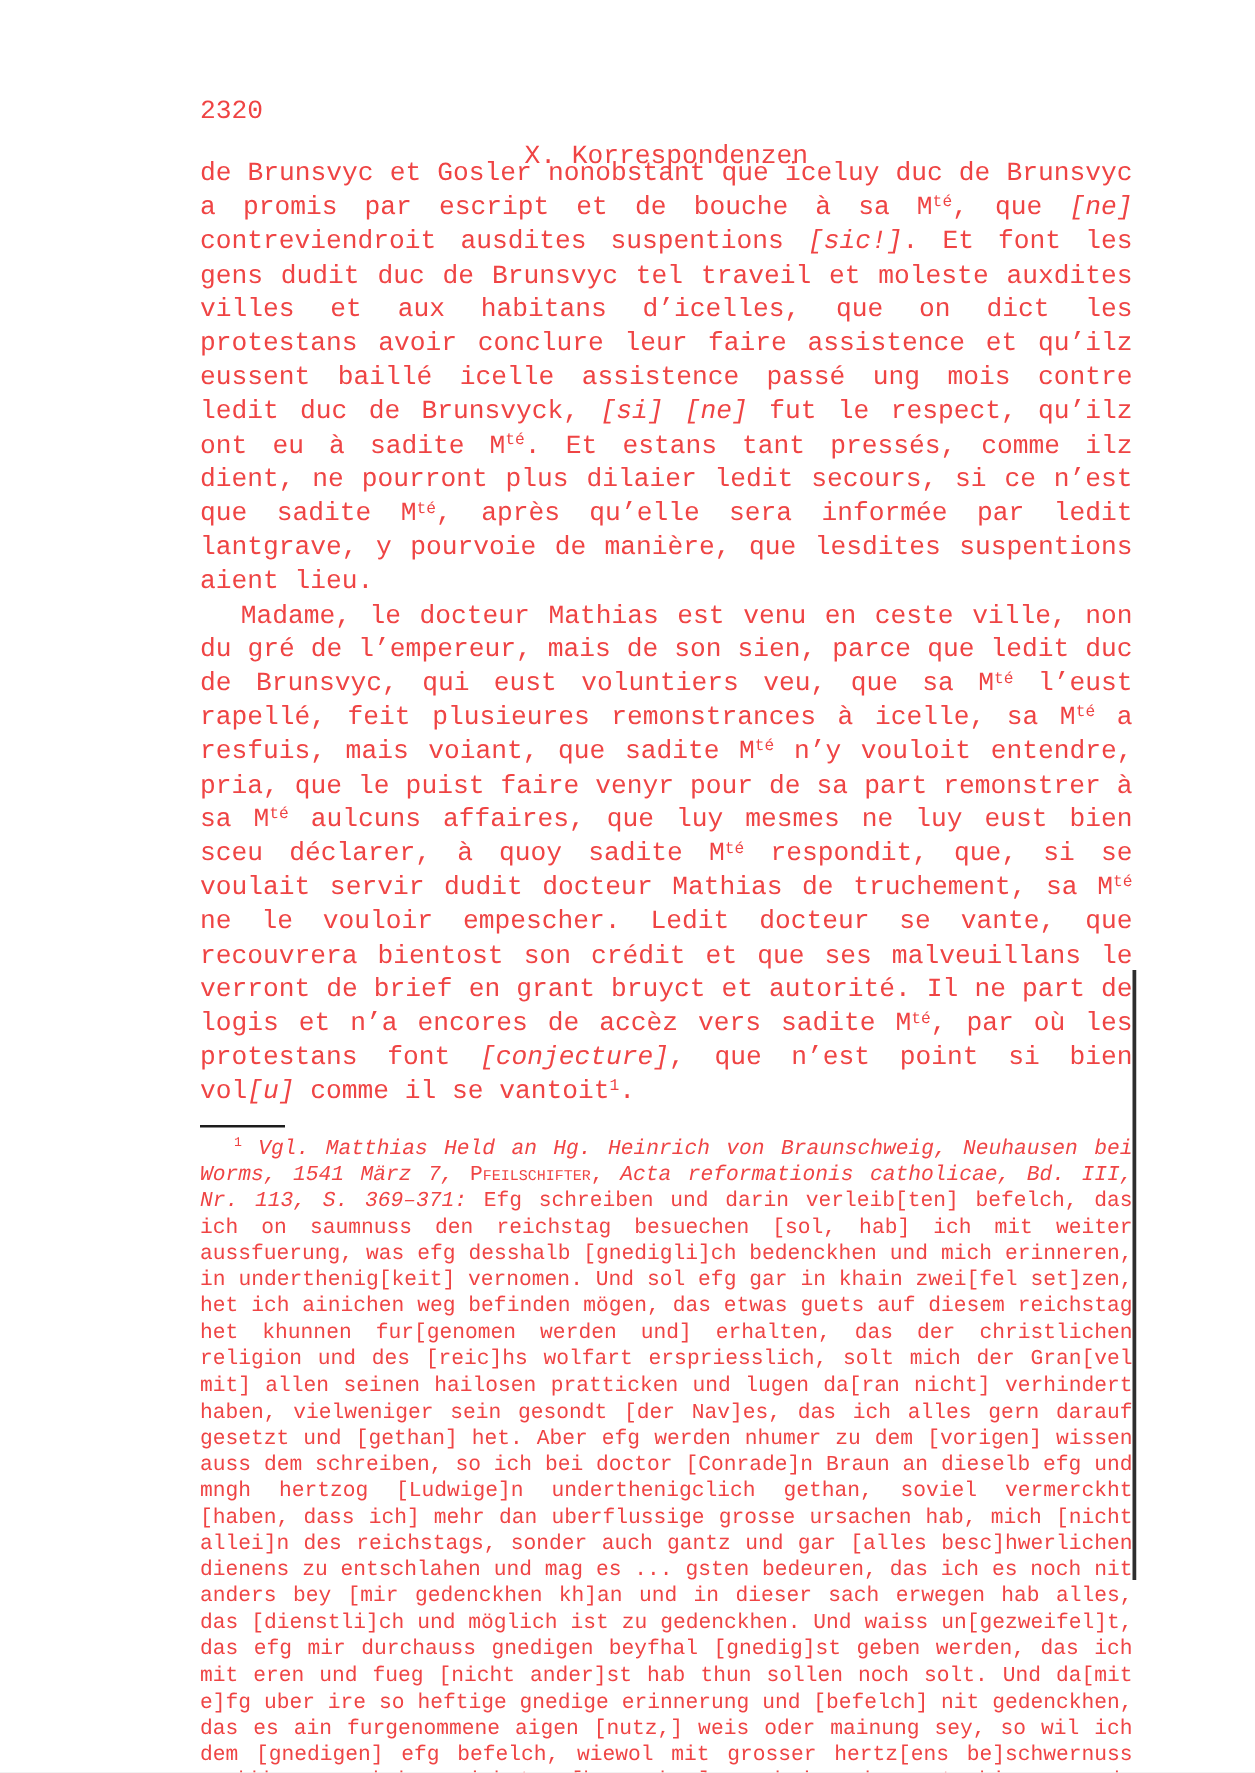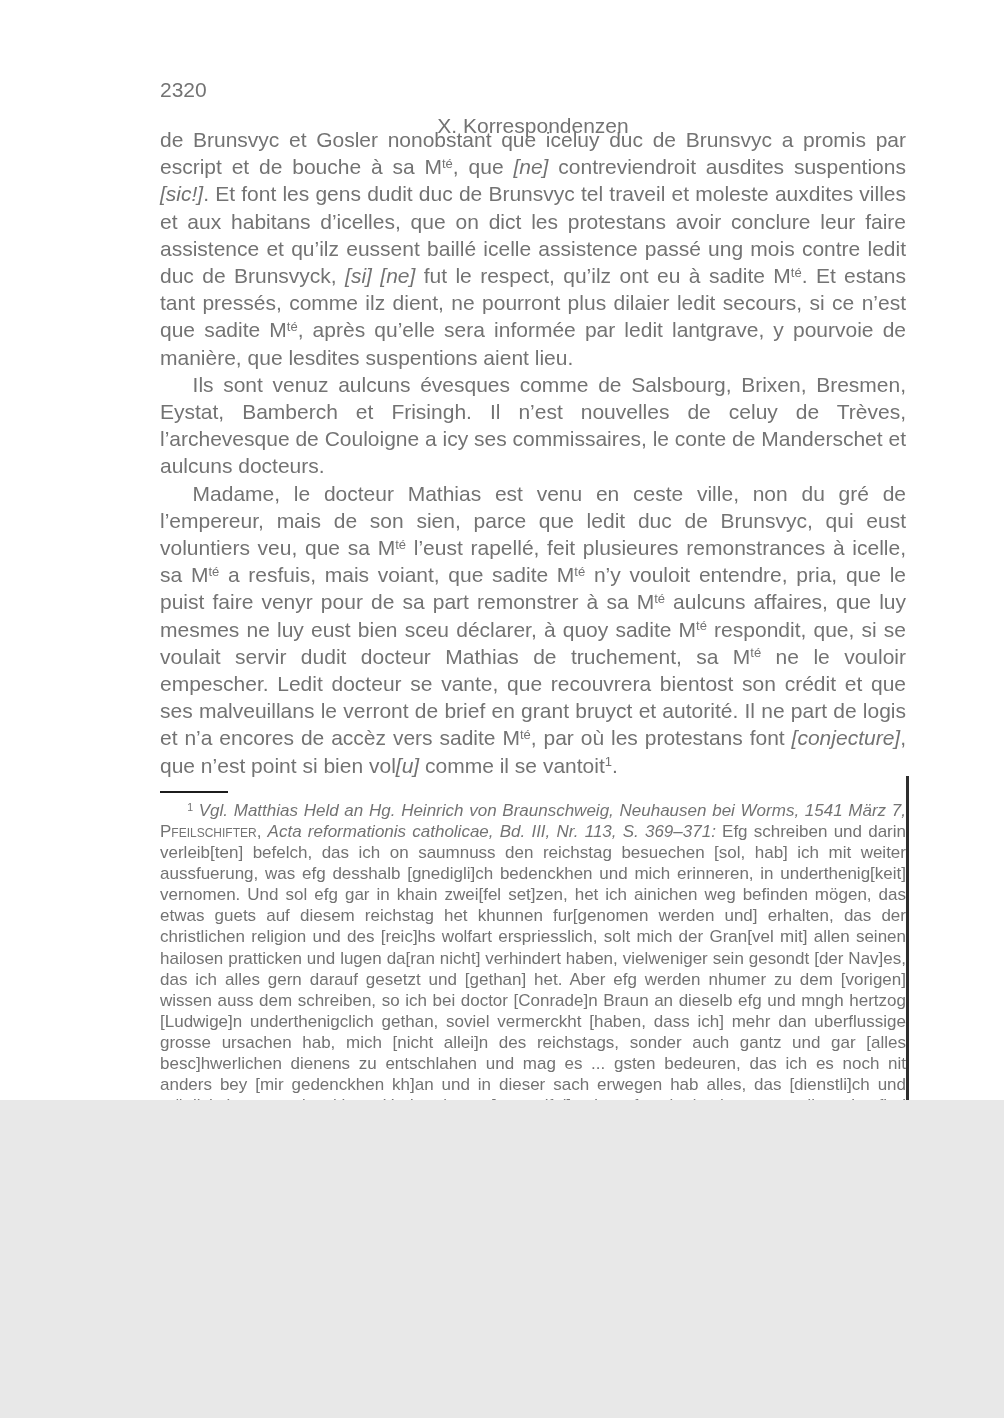--- a/index.html
+++ b/index.html
@@ -1,22 +1,22 @@
 <!DOCTYPE html>
 <html><head>
 <meta charset="utf-8">
 <style>
   html,body { margin:0; padding:0; background:#e8e8e8; }
   .page {
     position:relative;
-    width:1004px; height:1100px;
+    width:1004px; height:1418px;
     margin:0 auto;
     background:#ffffff;
-    font-family:Liberation Sans, sans-serif;
-    color:#737373;
+    font-family:Liberation Mono, monospace;
+    color:#ef4444;
     overflow:hidden;
   }
   .content {
     position:absolute; left:160px; top:78px; width:746px;
   }
   .page-header {
     position:relative; height:27px; margin-bottom:21px; font-size:21px;
   }
   .page-number { position:absolute; left:0; top:0; }
   .running-title { position:absolute; left:0; right:0; top:0; text-align:center;margin-top:36px; }
@@ -49,21 +49,20 @@
 <div class="page">
   <div class="content">
 
     <div class="page-header">
       <span class="page-number">2320</span>
       <span class="running-title">X. Korrespondenzen</span>
     </div>
 
     <div class="body-text">
       <p class="para">de Brunsvyc et Gosler nonobstant que iceluy duc de Brunsvyc a promis par escript et de bouche à sa M<span class="sup">té</span>, que <span class="it">[ne]</span> contreviendroit ausdites suspentions <span class="it">[sic!]</span>. Et font les gens dudit duc de Brunsvyc tel traveil et moleste auxdites villes et aux habitans d’icelles, que on dict les protestans avoir conclure leur faire assistence et qu’ilz eussent baillé icelle assistence passé ung mois contre ledit duc de Brunsvyck, <span class="it">[si] [ne]</span> fut le respect, qu’ilz ont eu à sadite M<span class="sup">té</span>. Et estans tant pressés, comme ilz dient, ne pourront plus dilaier ledit secours, si ce n’est que sadite M<span class="sup">té</span>, après qu’elle sera informée par ledit lantgrave, y pourvoie de manière, que lesdites suspentions aient lieu.</p>
-      <p class="para indent">Ils sont venuz aulcuns évesques comme de Salsbourg, Brixen, Bresmen, Eystat, Bamberch et Frisingh. Il n’est nouvelles de celuy de Trèves, l’archevesque de Couloigne a icy ses commissaires, le conte de Manderschet et aulcuns docteurs.</p>
       <p class="para indent">Madame, le docteur Mathias est venu en ceste ville, non du gré de l’empereur, mais de son sien, parce que ledit duc de Brunsvyc, qui eust voluntiers veu, que sa M<span class="sup">té</span> l’eust rapellé, feit plusieures remonstrances à icelle, sa M<span class="sup">té</span> a resfuis, mais voiant, que sadite M<span class="sup">té</span> n’y vouloit entendre, pria, que le puist faire venyr pour de sa part remonstrer à sa M<span class="sup">té</span> aulcuns affaires, que luy mesmes ne luy eust bien sceu déclarer, à quoy sadite M<span class="sup">té</span> respondit, que, si se voulait servir dudit docteur Mathias de truchement, sa M<span class="sup">té</span> ne le vouloir empescher. Ledit docteur se vante, que recouvrera bientost son crédit et que ses malveuillans le verront de brief en grant bruyct et autorité. Il ne part de logis et n’a encores de accèz vers sadite M<span class="sup">té</span>, par où les protestans font <span class="it">[conjecture]</span>, que n’est point si bien vol<span class="it">[u]</span> comme il se vantoit<span class="sup">1</span>.</p>
     </div>
 
     <div class="footnote-block">
       <div class="footnote-rule"></div>
       <p class="footnote-text"><span class="sup">1</span><span class="it"> Vgl. Matthias Held an Hg. Heinrich von Braunschweig, Neuhausen bei Worms, 1541 März 7, </span><span class="sc">Pfeilschifter</span>, <span class="it">Acta reformationis catholicae, Bd. III, Nr. 113, S. 369–371:</span> Efg schreiben und darin verleib[ten] befelch, das ich on saumnuss den reichstag besuechen [sol, hab] ich mit weiter aussfuerung, was efg desshalb [gnedigli]ch bedenckhen und mich erinneren, in underthenig[keit] vernomen. Und sol efg gar in khain zwei[fel set]zen, het ich ainichen weg befinden mögen, das etwas guets auf diesem reichstag het khunnen fur[genomen werden und] erhalten, das der christlichen religion und des [reic]hs wolfart erspriesslich, solt mich der Gran[vel mit] allen seinen hailosen pratticken und lugen da[ran nicht] verhindert haben, vielweniger sein gesondt [der Nav]es, das ich alles gern darauf gesetzt und [gethan] het. Aber efg werden nhumer zu dem [vorigen] wissen auss dem schreiben, so ich bei doctor [Conrade]n Braun an dieselb efg und mngh hertzog [Ludwige]n underthenigclich gethan, soviel vermerckht [haben, dass ich] mehr dan uberflussige grosse ursachen hab, mich [nicht allei]n des reichstags, sonder auch gantz und gar [alles besc]hwerlichen dienens zu entschlahen und mag es ... gsten bedeuren, das ich es noch nit anders bey [mir gedenckhen kh]an und in dieser sach erwegen hab alles, das [dienstli]ch und möglich ist zu gedenckhen. Und waiss un[gezweifel]t, das efg mir durchauss gnedigen beyfhal [gnedig]st geben werden, das ich mit eren und fueg [nicht ander]st hab thun sollen noch solt. Und da[mit e]fg uber ire so heftige gnedige erinnerung und [befelch] nit gedenckhen, das es ain furgenommene aigen [nutz,] weis oder mainung sey, so wil ich dem [gnedigen] efg befelch, wiewol mit grosser hertz[ens be]schwernuss nachkhomen und den reichstag [besuechen], auch irer kays.mt. biss zu ende desselben soviel mir möglich getreulich dienen. <span class="it">[...]</span>.</p>
     </div>
 
   </div>
 

